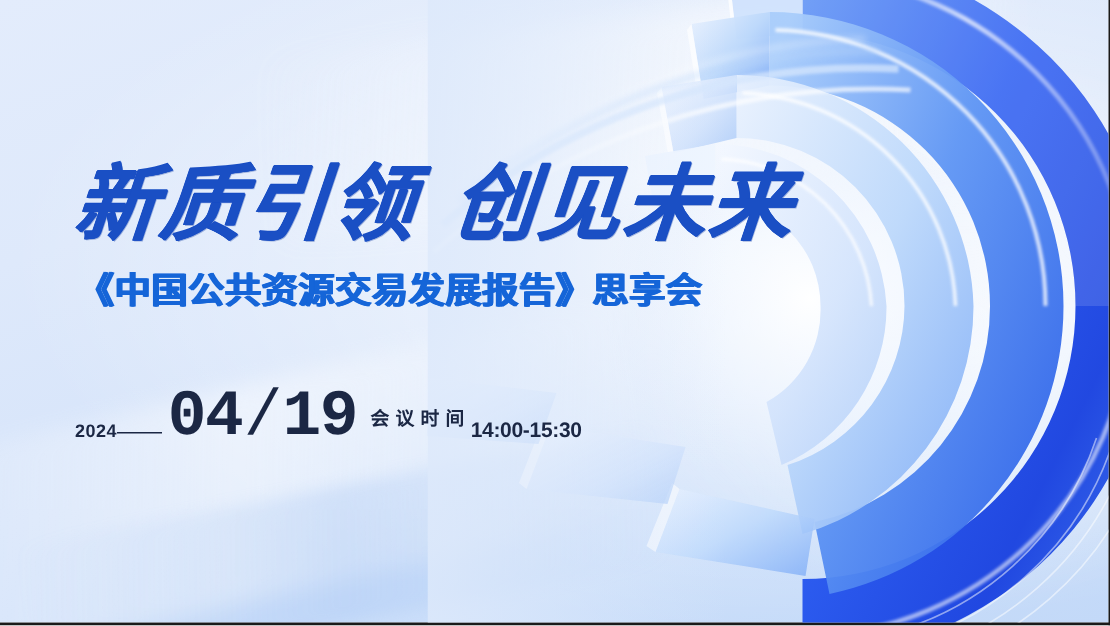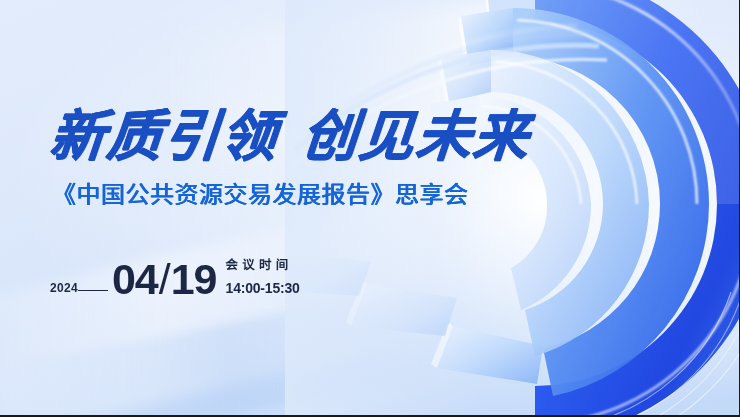--- a/index.html
+++ b/index.html
@@ -60,21 +60,21 @@
     text-shadow:
        0.5px 0 0 #1a4fc4, -0.5px 0 0 #1a4fc4,
        0 0.5px 0 #1a4fc4, 0 -0.5px 0 #1a4fc4,
        1px 1px 0 rgba(20,60,160,.35);
   }
   .main-title .gap{display:inline-block;width:24px;}
 
   .sub-title{
     margin:16px 0 12px 2px;
     font-size:24px;
-    font-weight:400;
+    font-weight:700;
     letter-spacing:0.5px;
     color:#1565d8;
     white-space:nowrap;
     line-height:1.1;
     text-shadow:0.6px 0 0 #1565d8,-0.6px 0 0 #1565d8;
   }
 
   
   .date-row{
     position:absolute;left:50px;top:258px;
@@ -87,26 +87,26 @@
   .year{
     font-size:12px;font-weight:700;color:#1b2744;
     letter-spacing:0.3px;line-height:1;
   }
   .year-rule{
     margin-top:4px;width:30px;height:1.6px;background:#1b2744;
   }
   .bigdate{
     font-size:43px;font-weight:700;color:#1b2744;
     line-height:0.92;letter-spacing:-1px;
-    font-family:Liberation Sans, sans-serif;
+    font-family:Liberation Mono, monospace;
   }
   .bigdate .slash{font-weight:400;padding:0 1px;}
   .time-wrap{
     margin-left:9px;padding-bottom:3px;
-    display:flex;flex-direction:column;justify-content:space-between;
+    display:flex;flex-direction:row;justify-content:space-between;
   }
   .time-label{
     font-size:12.5px;font-weight:700;color:#1b2744;
     letter-spacing:4.2px;line-height:1.25;
   }
   .time-value{
     font-size:14px;font-weight:700;color:#1b2744;
     letter-spacing:-0.2px;line-height:1.2;margin-top:6px;
   }
 </style>

